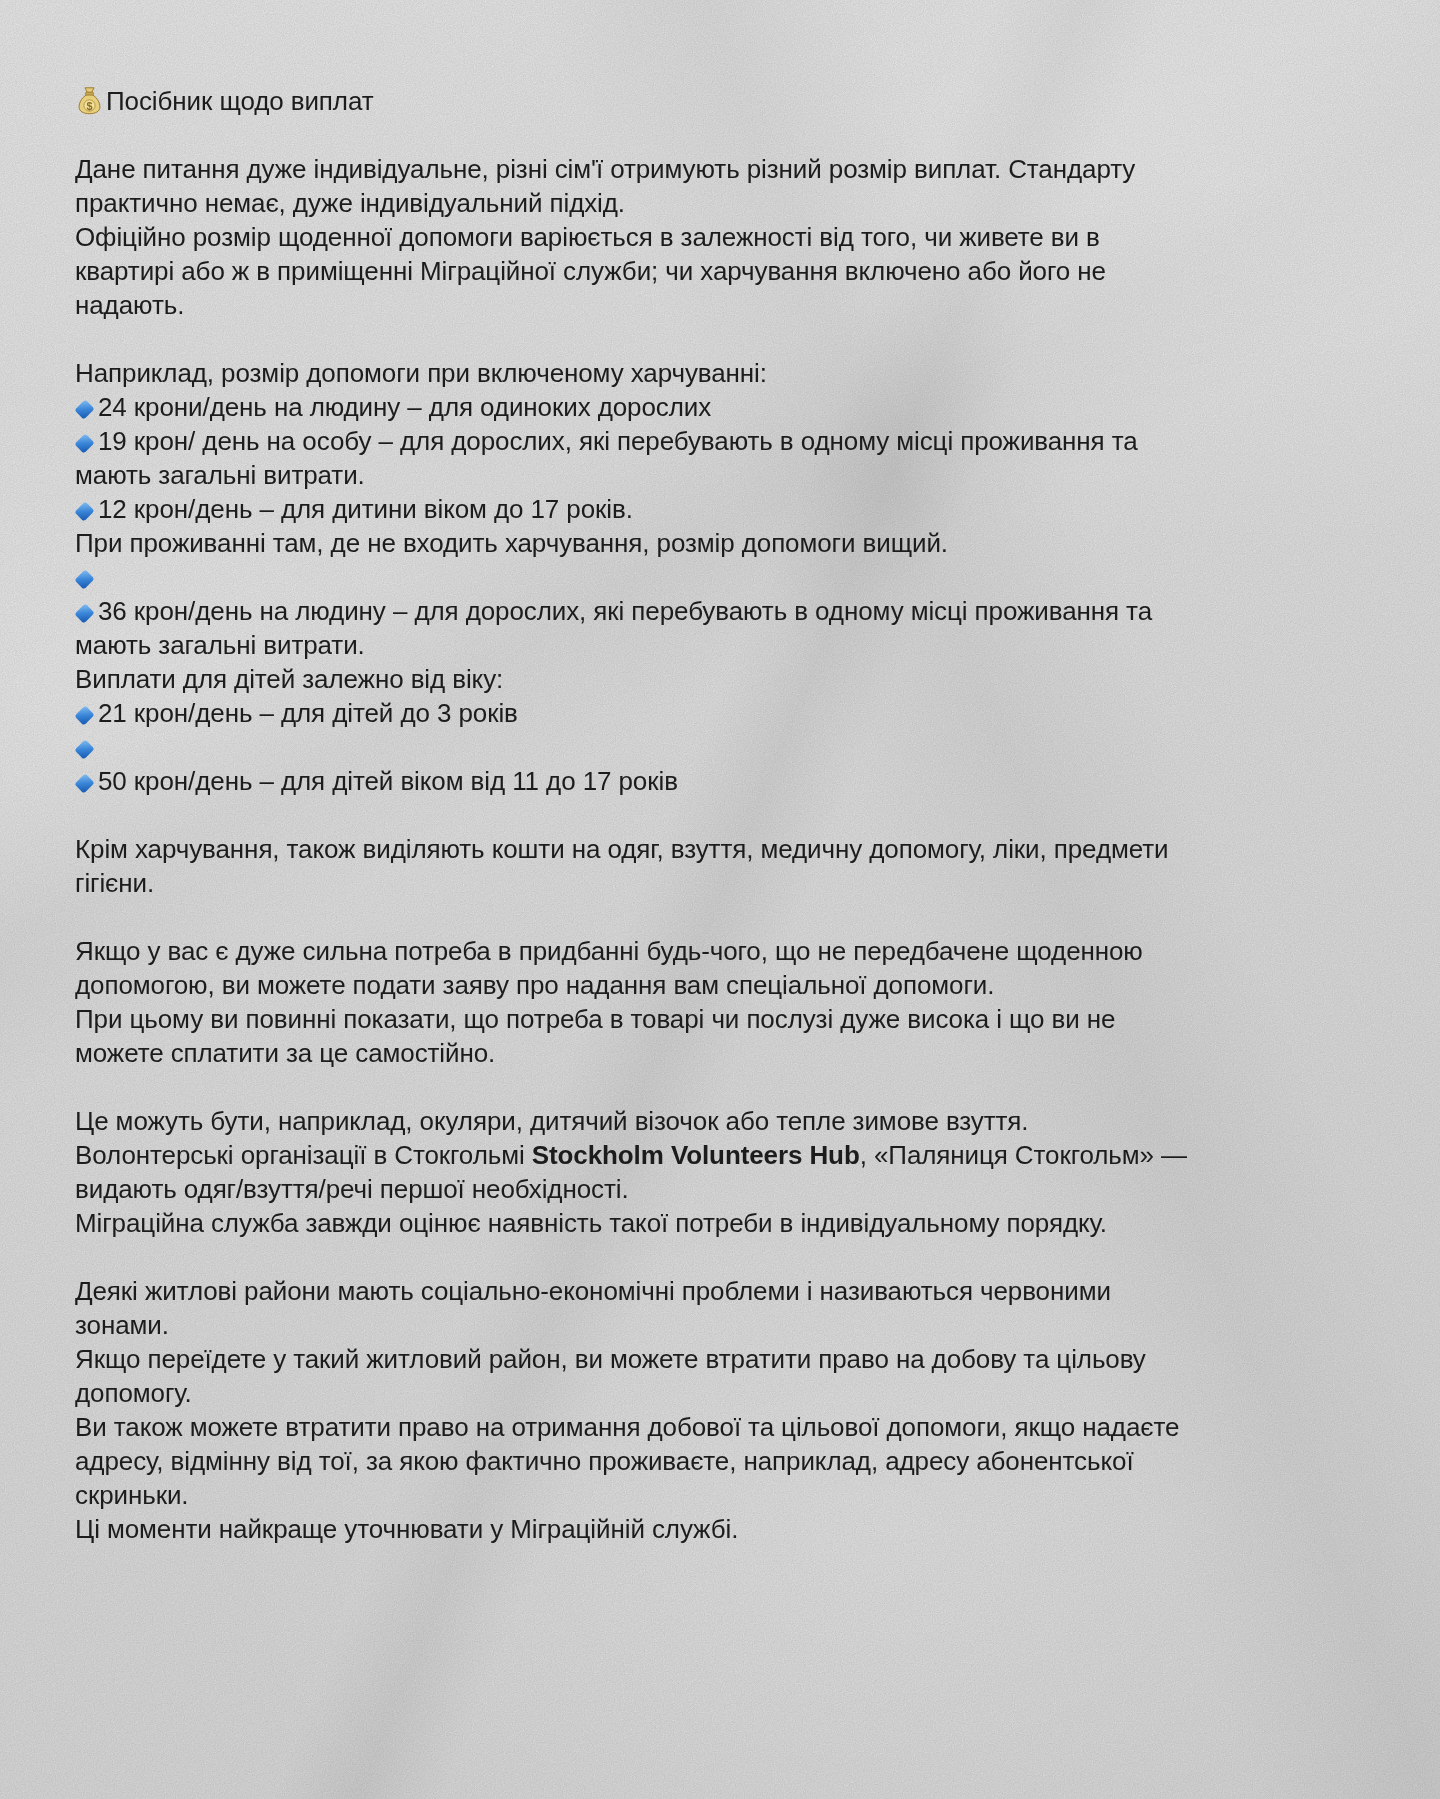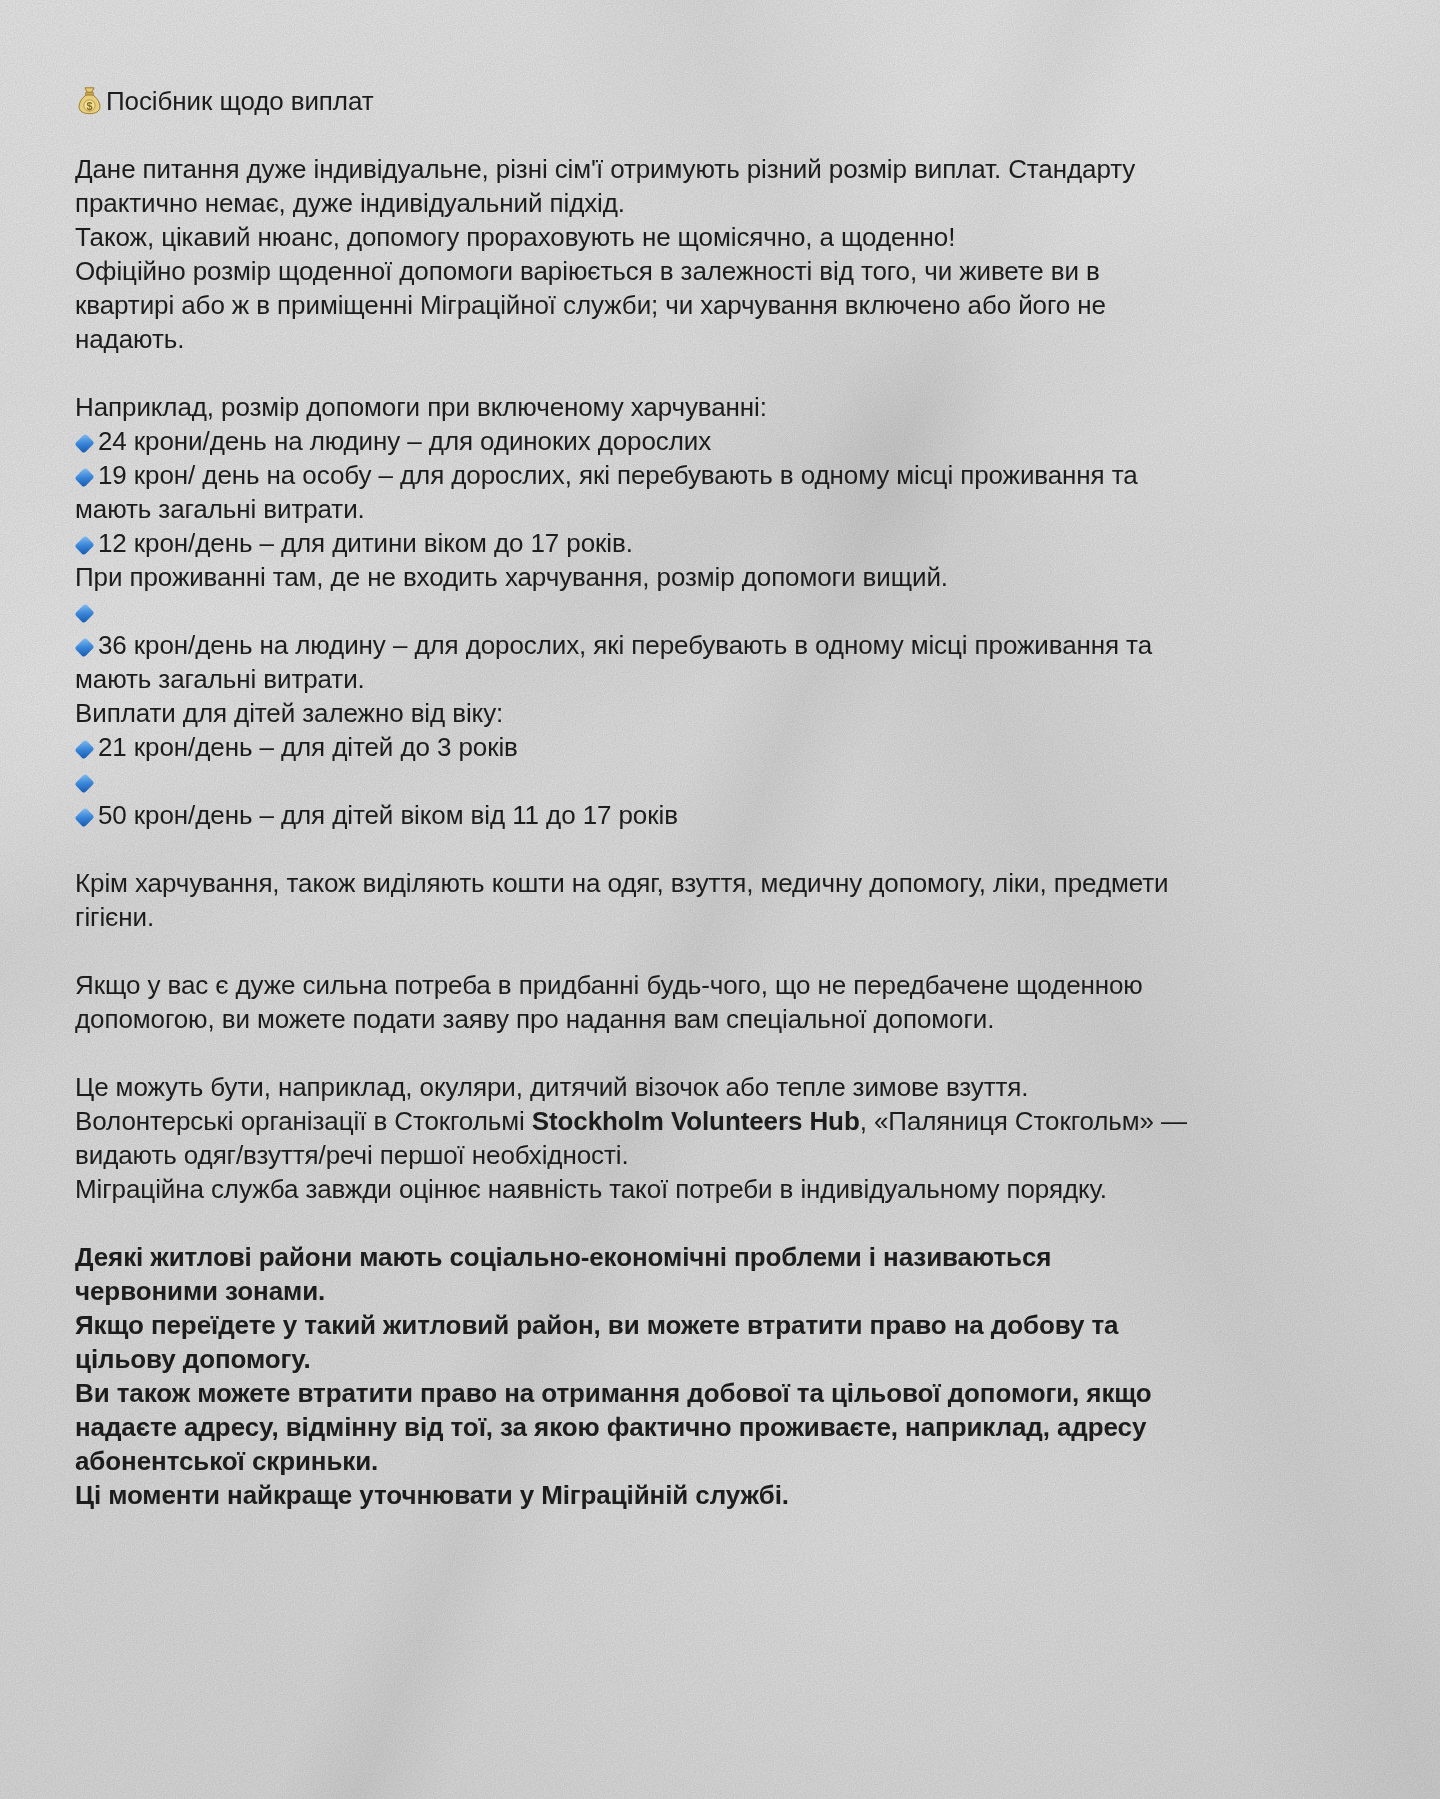--- a/index.html
+++ b/index.html
@@ -27,21 +27,21 @@
     font-size:26px;
     line-height:34px;
     letter-spacing:-0.1px;
   }
   .title{
     font-size:26px;font-weight:400;margin:0 0 34px 0;line-height:34px;
     display:flex;align-items:center;gap:2px;
   }
   .bag{display:inline-flex;align-items:center;position:relative;top:-1px;}
   .para{margin:0 0 34px 0;}
-  .para:last-child{margin-bottom:8px;font-weight:bold;}
+  .para:last-child{margin-bottom:8px;}
   .line{margin:0;}
   .bold{font-weight:700;}
   .diamond{
     display:inline-block;
     width:15px;height:15px;
     margin:0 6px 0 2px;
     border-radius:3px;
     background:linear-gradient(135deg,#85c0f2 0%,#3a85d8 50%,#1356ad 100%);
     transform:rotate(45deg) scale(.88,1.02);
     vertical-align:-1px;
@@ -67,41 +67,41 @@
         <rect x="11.5" y="6.8" width="9" height="3.2" rx="1.6" fill="#caa84d" stroke="#9c7a2e" stroke-width="1"></rect>
         <circle cx="16" cy="21.5" r="6.2" fill="#f2e2a0" stroke="#b08f3c" stroke-width="1"></circle>
         <text x="16" y="26" text-anchor="middle" font-family="Liberation Sans, sans-serif" font-size="12" font-weight="bold" fill="#8a6d1f">$</text>
       </svg>
     </span>
     <span>Посібник щодо виплат</span>
   </h1>
   <div id="paras">
       <div class="para">
         <div class="line"><span>Дане питання дуже індивідуальне, різні сім'ї отримують різний розмір виплат. Стандарту практично немає, дуже індивідуальний підхід.</span></div>
-        <div class="line"><span>Також, цікавий нюанс, допомогу прораховують не щомісячно, а щоденно!</span></div>
         <div class="line"><span>Офіційно розмір щоденної допомоги варіюється в залежності від того, чи живете ви в квартирі або ж в приміщенні Міграційної служби; чи харчування включено або його не надають.</span></div>
       </div>
       <div class="para">
         <div class="line"><span>Наприклад, розмір допомоги при включеному харчуванні:</span></div>
         <div class="line"><span class="diamond"></span><span>24 крони/день на людину – для одиноких дорослих</span></div>
         <div class="line"><span class="diamond"></span><span>19 крон/ день на особу – для дорослих, які перебувають в одному місці проживання та мають загальні витрати.</span></div>
         <div class="line"><span class="diamond"></span><span>12 крон/день – для дитини віком до 17 років.</span></div>
         <div class="line"><span>При проживанні там, де не входить харчування, розмір допомоги вищий.</span></div>
         <div class="line"><span class="diamond"></span></div>
         <div class="line"><span class="diamond"></span><span>36 крон/день на людину – для дорослих, які перебувають в одному місці проживання та мають загальні витрати.</span></div>
         <div class="line"><span>Виплати для дітей залежно від віку:</span></div>
         <div class="line"><span class="diamond"></span><span>21 крон/день – для дітей до 3 років</span></div>
         <div class="line"><span class="diamond"></span></div>
         <div class="line"><span class="diamond"></span><span>50 крон/день – для дітей віком від 11 до 17 років</span></div>
       </div>
       <div class="para">
         <div class="line"><span>Крім харчування, також виділяють кошти на одяг, взуття, медичну допомогу, ліки, предмети гігієни.</span></div>
       </div>
       <div class="para">
         <div class="line"><span>Якщо у вас є дуже сильна потреба в придбанні будь-чого, що не передбачене щоденною допомогою, ви можете подати заяву про надання вам спеціальної допомоги.</span></div>
+        <div class="line"><span>При цьому ви повинні показати, що потреба в товарі чи послузі дуже висока і що ви не можете сплатити за це самостійно.</span></div>
       </div>
       <div class="para">
         <div class="line"><span>Це можуть бути, наприклад, окуляри, дитячий візочок або тепле зимове взуття.</span></div>
         <div class="line"><span>Волонтерські організації в Стокгольмі </span><span class="bold">Stockholm Volunteers Hub</span><span>, «Паляниця Стокгольм» — видають одяг/взуття/речі першої необхідності.</span></div>
         <div class="line"><span>Міграційна служба завжди оцінює наявність такої потреби в індивідуальному порядку.</span></div>
       </div>
       <div class="para">
         <div class="line"><span>Деякі житлові райони мають соціально-економічні проблеми і називаються червоними зонами.</span></div>
         <div class="line"><span>Якщо переїдете у такий житловий район, ви можете втратити право на добову та цільову допомогу.</span></div>
         <div class="line"><span>Ви також можете втратити право на отримання добової та цільової допомоги, якщо надаєте адресу, відмінну від тої, за якою фактично проживаєте, наприклад, адресу абонентської скриньки.</span></div>

